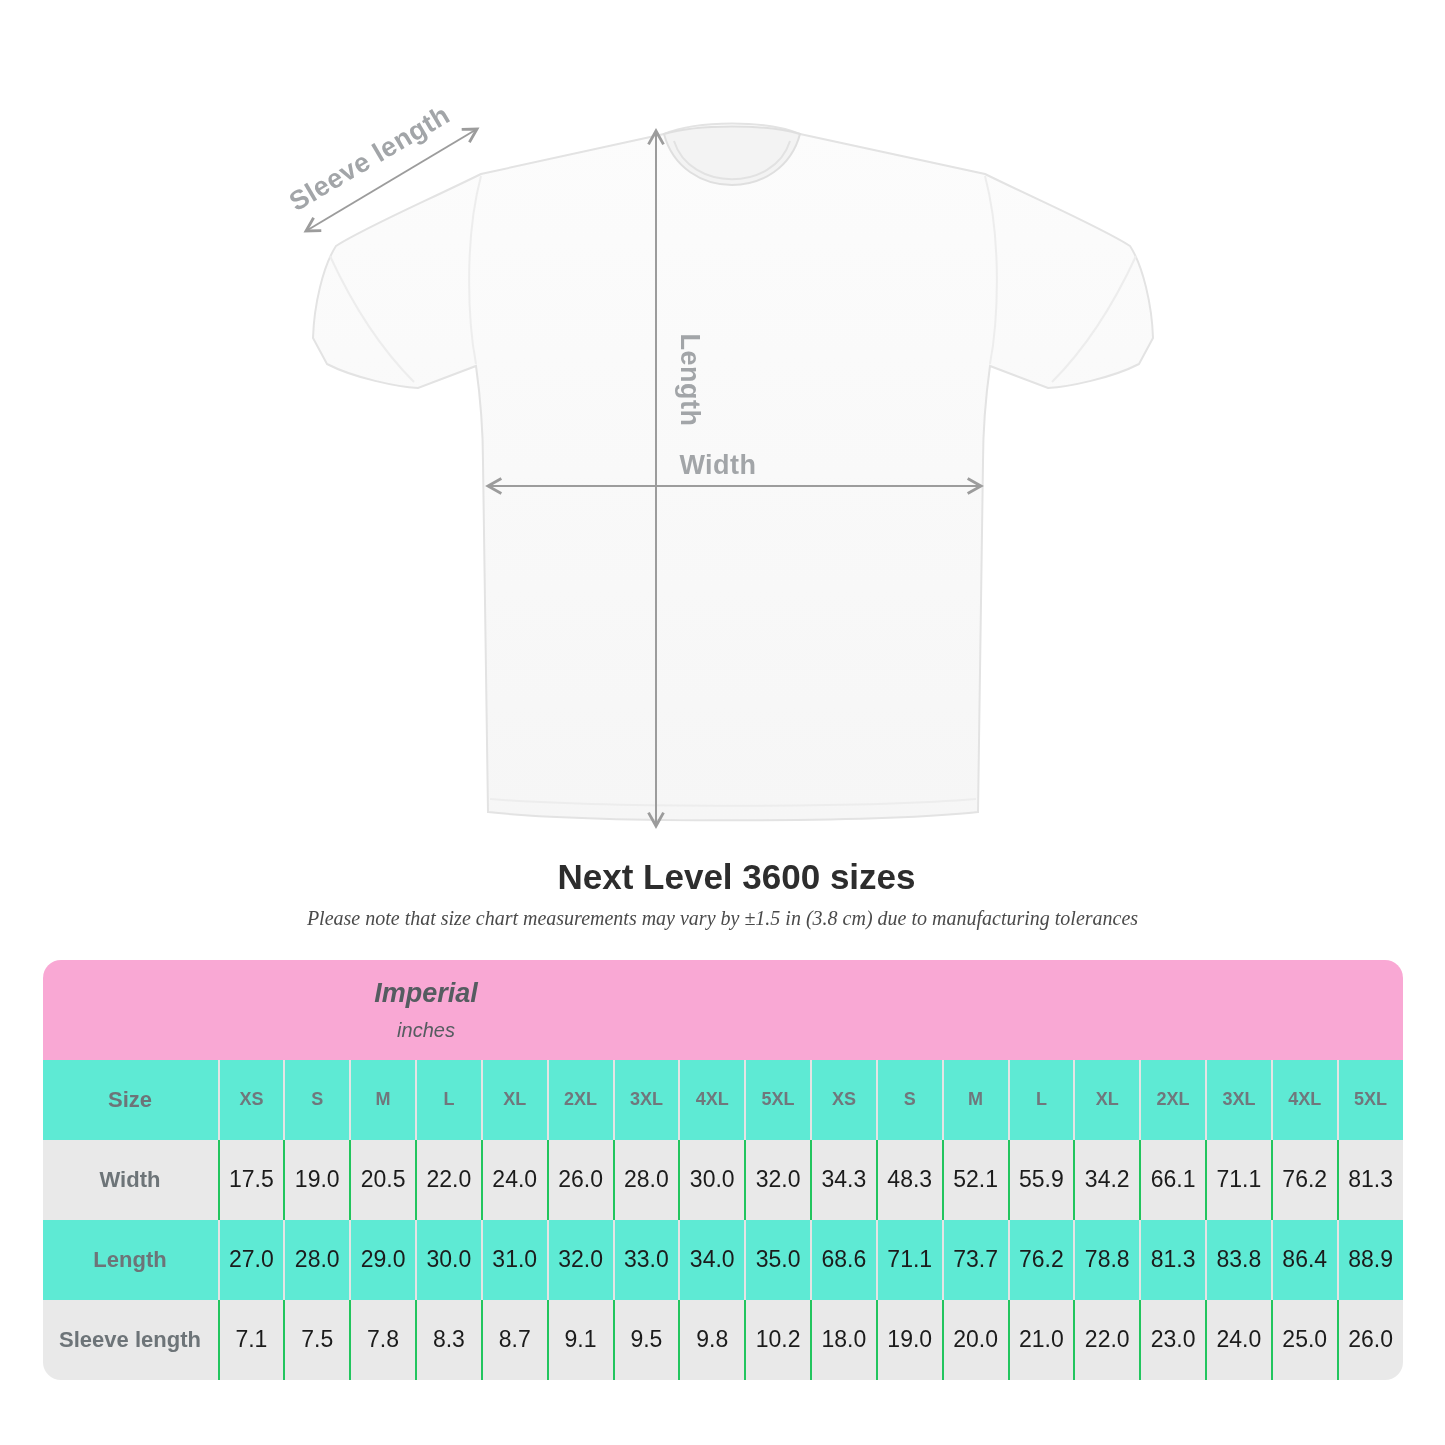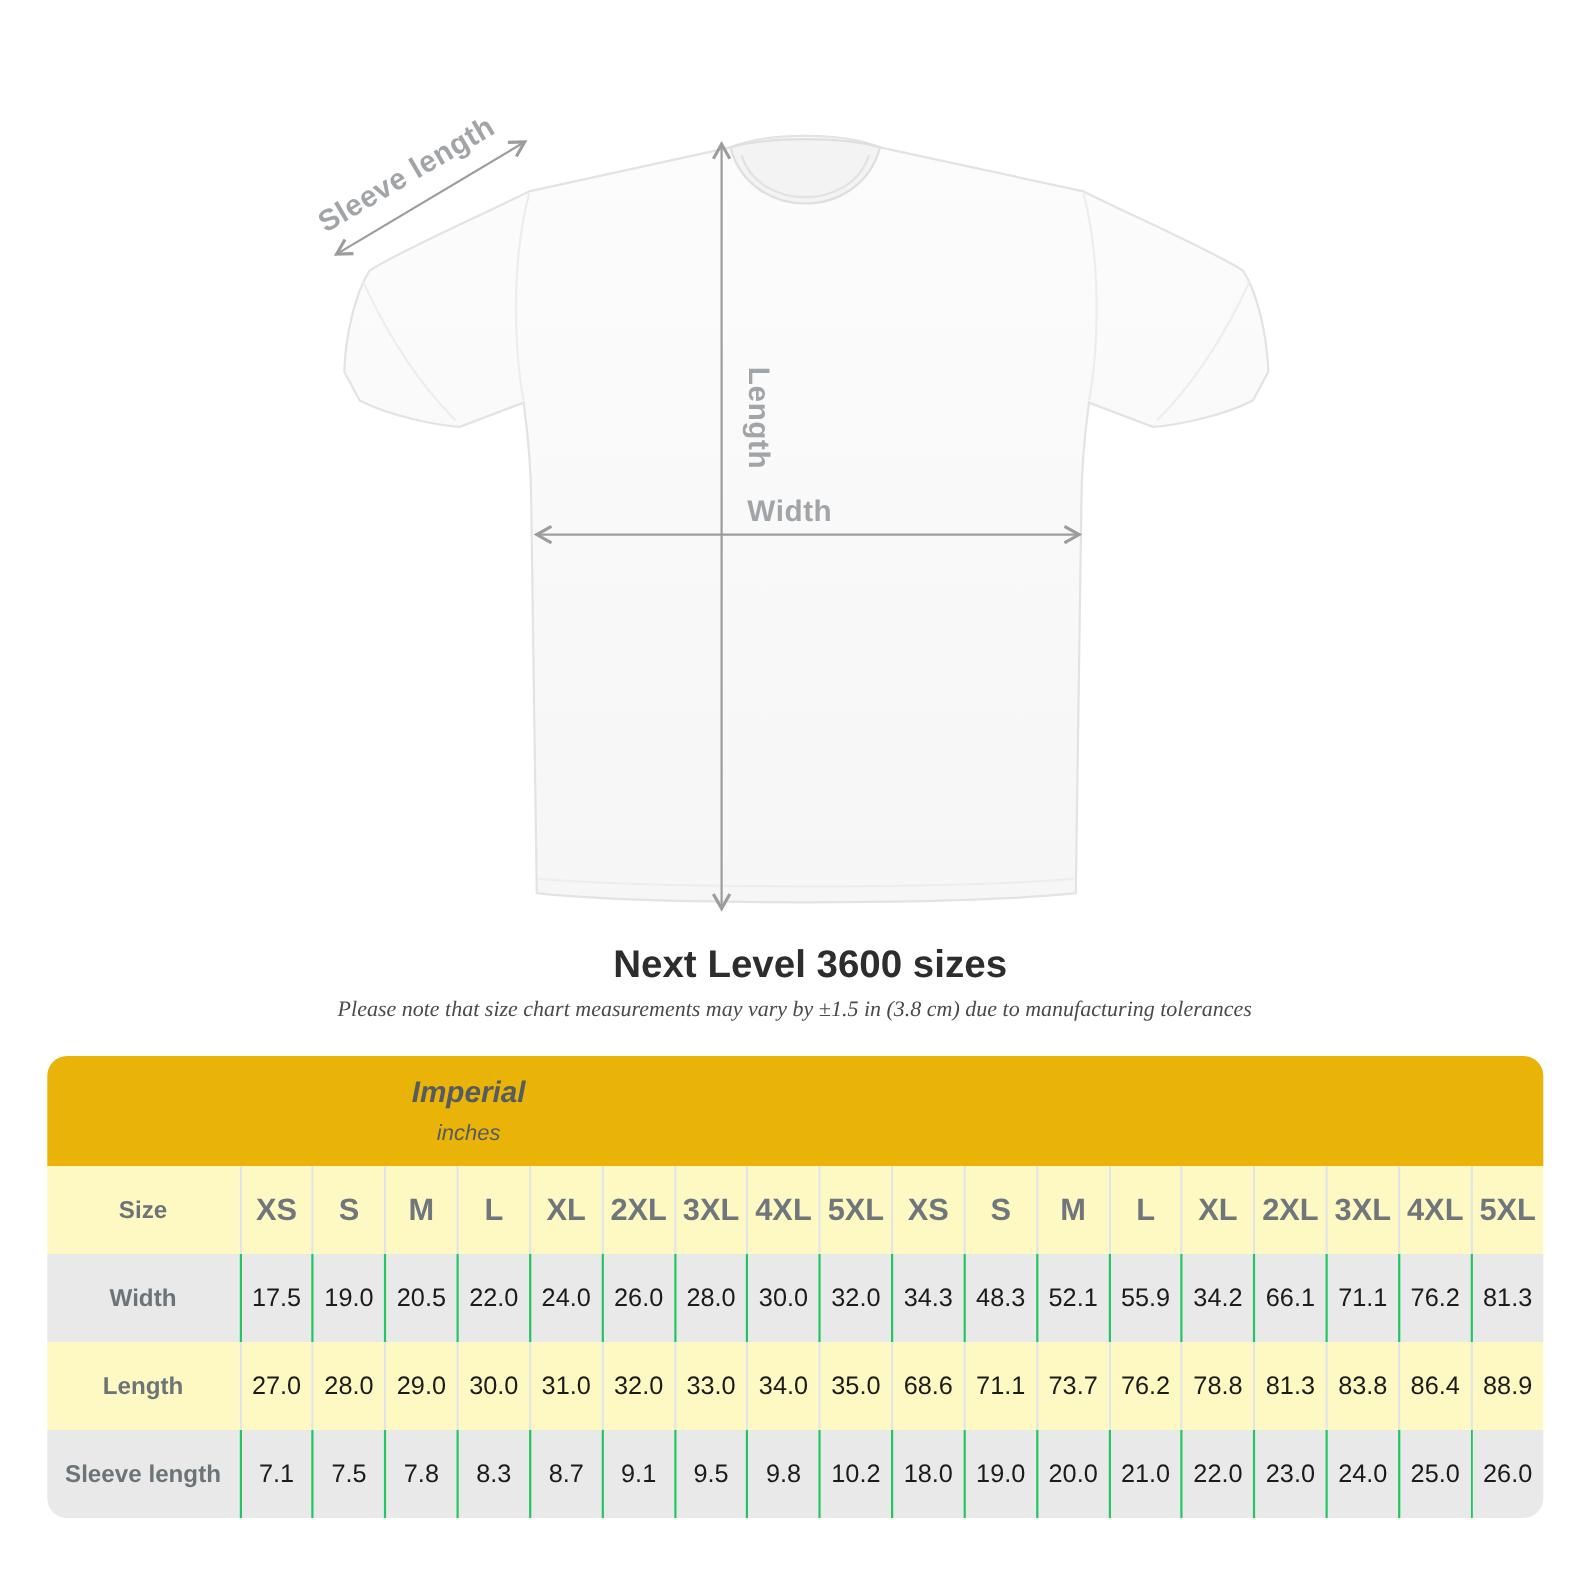--- a/index.html
+++ b/index.html
@@ -14,46 +14,46 @@
   .title{
     text-align:center;font-size:35px;font-weight:bold;color:#2d2d2d;
     margin-top:0;line-height:1.1;padding-left:28px;
   }
   .subtitle{
     text-align:center;font-size:20px;font-style:italic;color:#4a4a4a;
     margin-top:9px;line-height:1.2;font-family:Liberation Serif, serif;
   }
 
   .size-table{width:1360px;margin:30px auto 0 auto;}
-  .band{display:flex;height:100px;background:#eab308;border-radius:18px 18px 0 0;}
+  .band{display:flex;height:100px;background:#f9a8d4;border-radius:18px 18px 0 0;}
   .band .half{display:flex;flex-direction:column;align-items:center;justify-content:center;}
   .band .half.imperial{width:767px;}
   .band .half.metric{width:593px;}
   .band .sys{font-size:27px;font-weight:bold;font-style:italic;color:#555c60;}
   .band .unit{font-size:20px;font-style:italic;color:#555c60;margin-top:10px;}
 
   .grid{
     display:grid;
     grid-template-columns:175px repeat(18,1fr);
     grid-auto-rows:80px;
   }
   .cell{
     display:flex;align-items:center;justify-content:center;
     box-sizing:border-box;
   }
-  .cell.white{background:#fef9c3;}
+  .cell.white{background:#5eead4;}
   .cell.gray{background:#e9e9e9;}
   .cell.white.sep{border-left:2px solid #e4e4e4;}
   .cell.gray.sep{border-left:2px solid #22c55e;}
   .cell.sec{border-left-width:4px;}
   .cell.bl{border-bottom-left-radius:18px;}
   .cell.br{border-bottom-right-radius:18px;}
 
   .cell.lbl{font-size:22px;font-weight:bold;color:#6d7478;}
-  .cell.head{font-size:28px;font-weight:bold;color:#70777c;}
+  .cell.head{font-size:18px;font-weight:bold;color:#70777c;}
   .cell.val{font-size:23px;color:#1b1b1b;}
 
   .diag-label{font-size:27px;font-weight:bold;fill:#a2a5a8;letter-spacing:0.5px;}
 </style>
 </head>
 <body>
 
 <div class="figure">
   <svg width="1445" height="858" viewBox="0 0 1445 858">
     <defs>

